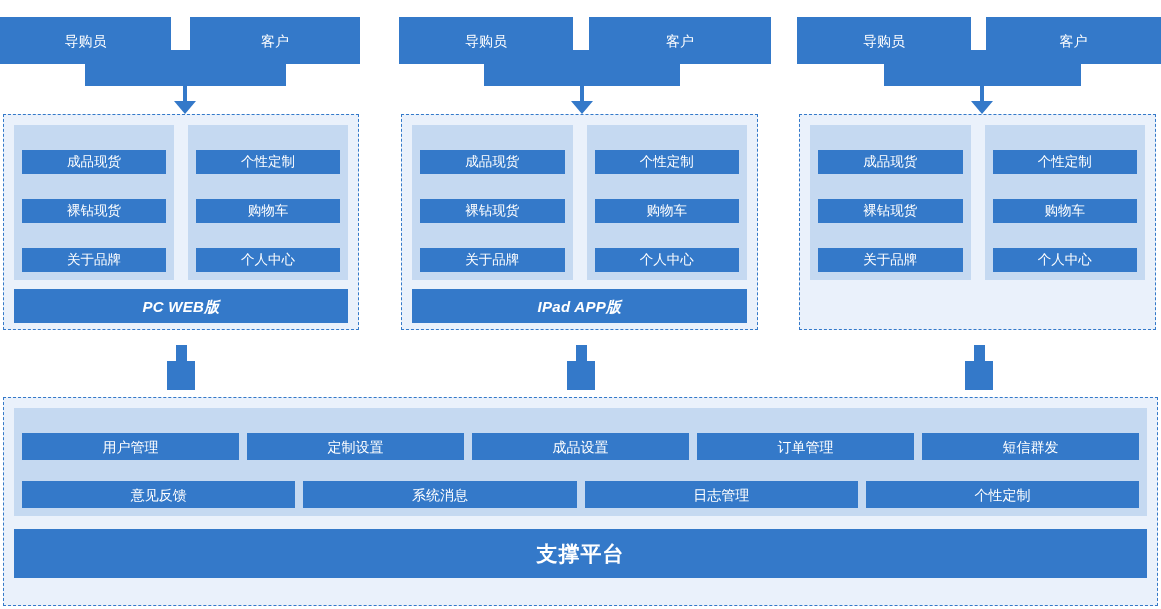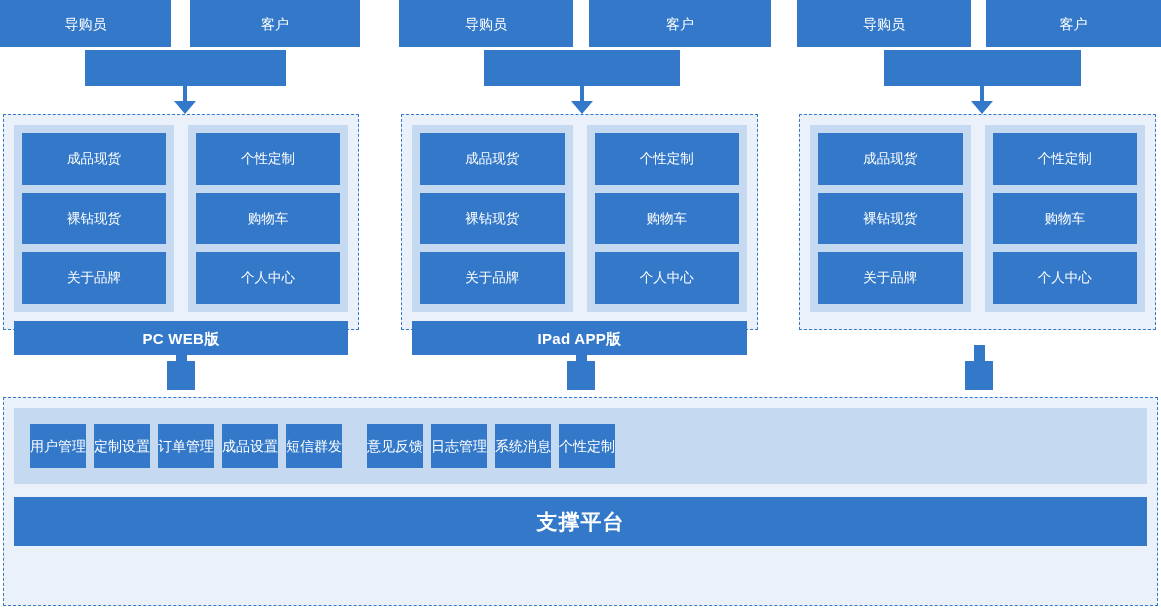--- a/index.html
+++ b/index.html
@@ -19,20 +19,21 @@
   .blue-box {
     background: #3479C9;
     color: #ffffff;
     display: flex;
     align-items: center;
     justify-content: center;
     box-sizing: border-box;
     font-size: 14px;
     line-height: 1;
     white-space: nowrap;
+    margin-top: 17px;
   }
 
   
   .actors-layer {
     position: absolute;
     left: 0; top: 0;
     width: 1161px; height: 47px;
   }
   .actor-box {
     position: absolute;
@@ -73,41 +74,42 @@
     top: 114px;
     height: 216px;
     border: 1px dashed #3479C9;
     background: #EAF1FB;
     box-sizing: border-box;
     padding: 10px;
   }
   .client-groups {
     display: flex;
     gap: 14px;
-    height: 187px;
+    height: 155px;
   }
   .menu-group {
     flex: 1;
     background: #C5D9F1;
     box-sizing: border-box;
     padding: 8px;
     display: flex;
     flex-direction: column;
     gap: 8px;
   }
   .menu-group .blue-box {
     flex: 1;
     font-size: 13.5px;
   }
   .platform-bar {
     margin-top: 9px;
     height: 34px;
     font-weight: bold;
     font-size: 15px;
     letter-spacing: .3px;
+    font-style: italic;
   }
 
   
   .up-connector {
     position: absolute;
     width: 28px;
     height: 45px;
   }
   .up-connector .neck {
     position: absolute;
@@ -130,24 +132,24 @@
     width: 1155px;
     height: 209px;
     border: 1px dashed #3479C9;
     background: #EAF1FB;
     box-sizing: border-box;
     padding: 10px;
   }
   .backend-grid {
     background: #C5D9F1;
     box-sizing: border-box;
-    padding: 16px;
-    display: flex;
-    flex-direction: row;
-    gap: 25px;
+    padding: 8px;
+    display: flex;
+    flex-direction: column;
+    gap: 4px;
   }
   .backend-row {
     display: flex;
     gap: 8px;
     height: 44px;
   }
   .backend-row .blue-box {
     flex: 1;
     font-size: 14px;
   }
@@ -250,25 +252,25 @@
 <div class="up-connector" style="left:965px; top:345px;">
   <div class="neck"></div>
   <div class="body"></div>
 </div>
 
 <div class="backend-panel">
   <div class="backend-grid">
     <div class="backend-row">
       <div class="blue-box">用户管理</div>
       <div class="blue-box">定制设置</div>
+      <div class="blue-box">成品设置</div>
       <div class="blue-box">订单管理</div>
-      <div class="blue-box">成品设置</div>
       <div class="blue-box">短信群发</div>
     </div>
     <div class="backend-row">
       <div class="blue-box">意见反馈</div>
+      <div class="blue-box">系统消息</div>
       <div class="blue-box">日志管理</div>
-      <div class="blue-box">系统消息</div>
       <div class="blue-box">个性定制</div>
     </div>
   </div>
   <div class="blue-box support-bar">支撑平台</div>
 </div>
 
 </body></html>

